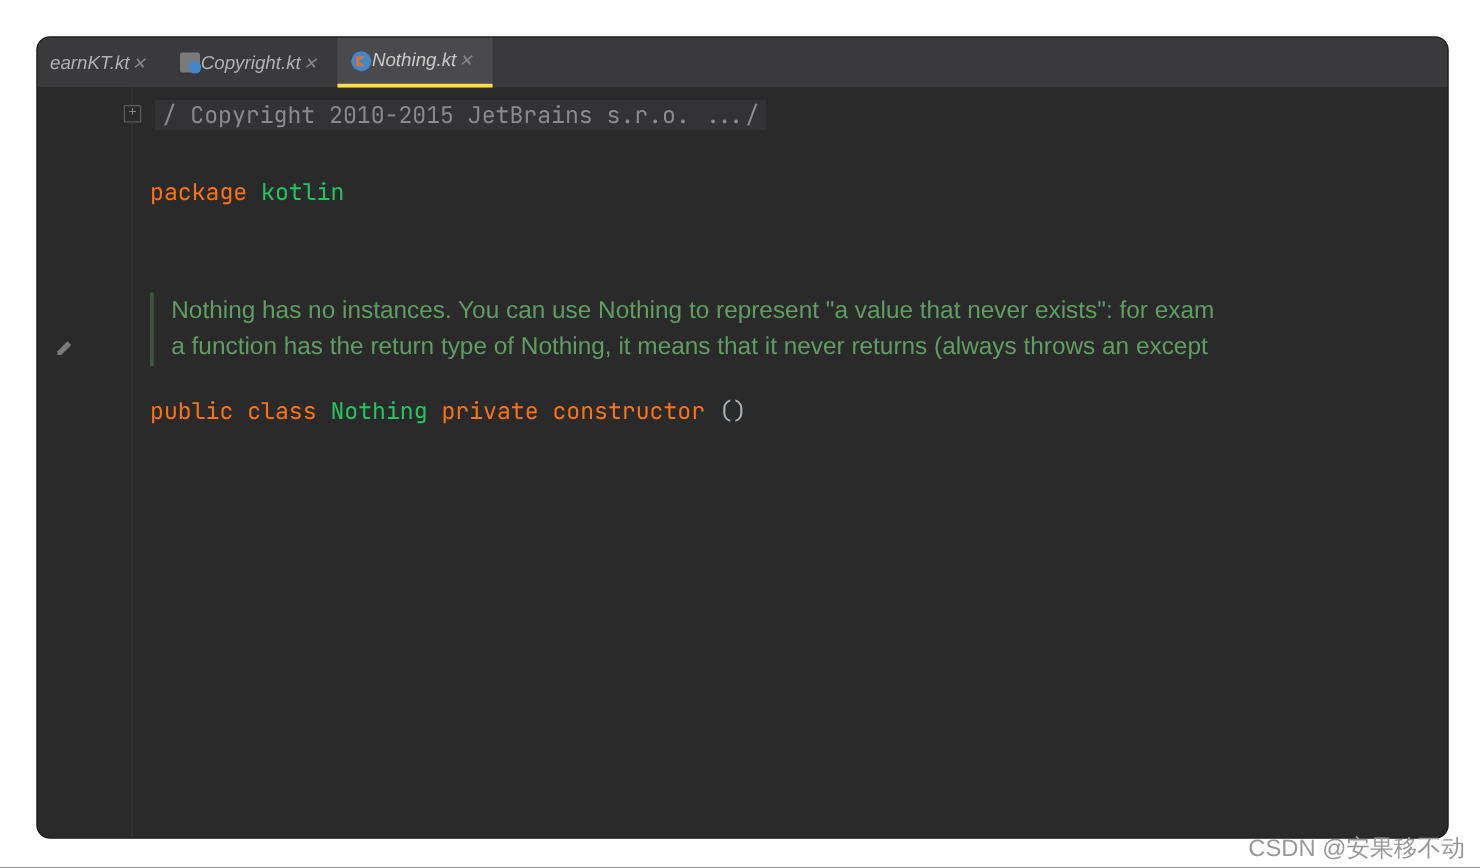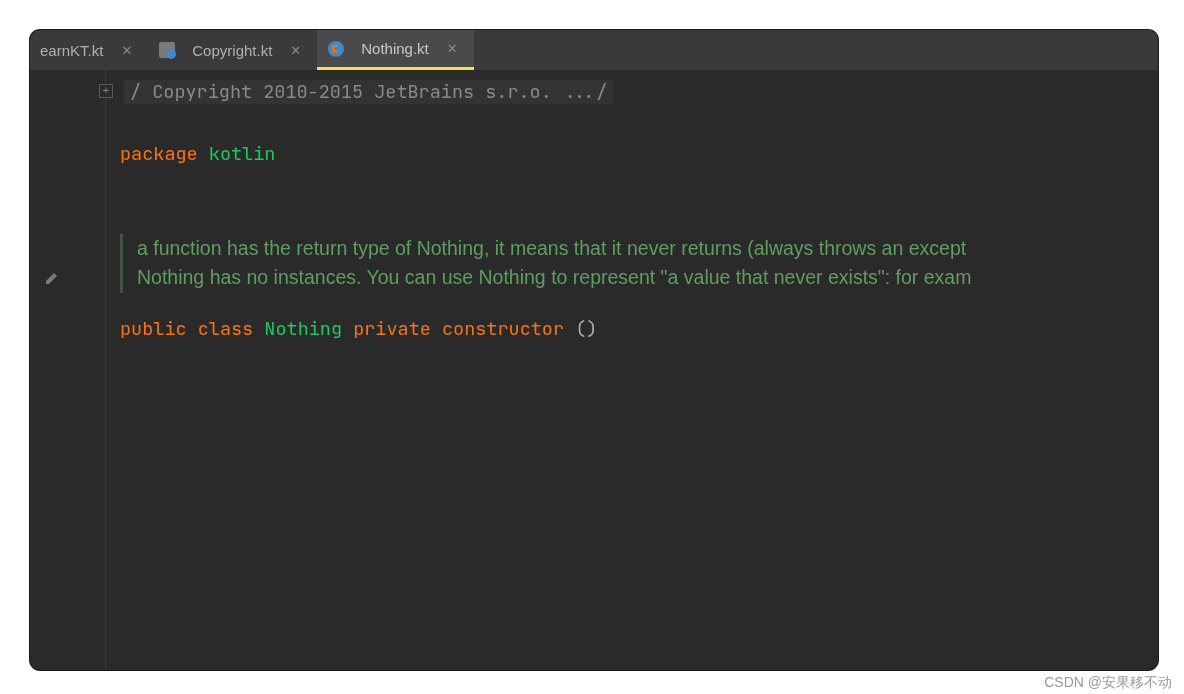--- a/index.html
+++ b/index.html
@@ -31,22 +31,23 @@
       background: #3a3a3c;
       align-items: stretch;
     }
     .tab {
       display: flex;
       align-items: center;
       padding: 0 14px 0 10px;
       color: #b0b0b0;
       font-size: 15px;
       cursor: pointer;
-      gap: 16px;
-      position: relative;
+      gap: 0;
+      position: relative;
+      font-style: italic;
     }
     .tab.active {
       background: #4a4a4c;
       border-bottom: 3px solid #fde047;
       color: #c8c8c8;
     }
     .tab-close {
       font-size: 13px;
       color: #888;
       padding: 2px;
@@ -122,21 +123,21 @@
       color: #5f9e60;
       font-family: -apple-system, BlinkMacSystemFont, "Segoe UI", sans-serif;
       font-size: 19.5px;
       line-height: 1.5;
     }
     .parens { color: #a8b0b6; }
     .watermark {
       position: absolute;
       bottom: 2px;
       right: 12px;
-      font-size: 14px;
+      font-size: 19px;
       color: #999;
       font-family: -apple-system, sans-serif;
     }
   </style>
 </head>
 <body>
 
 <div class="ide-window">
   <div class="tab-bar">
     <div class="tab">
@@ -176,22 +177,22 @@
     </div>
     <div class="code">
       <div><span class="copyright">/ Copyright 2010-2015 JetBrains s.r.o. .../</span></div>
       <div class="spacer"></div>
       <div>
         <span class="kw-orange">package</span>
         <span class="ident"> <span>kotlin</span></span>
       </div>
       <div class="spacer2"></div>
       <div class="doc-block">
+        <div>Nothing has no instances. You can use Nothing to represent "a value that never exists": for exam</div>
         <div>a function has the return type of Nothing, it means that it never returns (always throws an except</div>
-        <div>Nothing has no instances. You can use Nothing to represent "a value that never exists": for exam</div>
       </div>
       <div>
         <span class="kw-orange">public</span>
         <span> </span>
         <span class="kw-orange">class</span>
         <span> </span>
         <span class="ident">Nothing</span>
         <span> </span>
         <span class="kw-orange">private</span>
         <span> </span>

